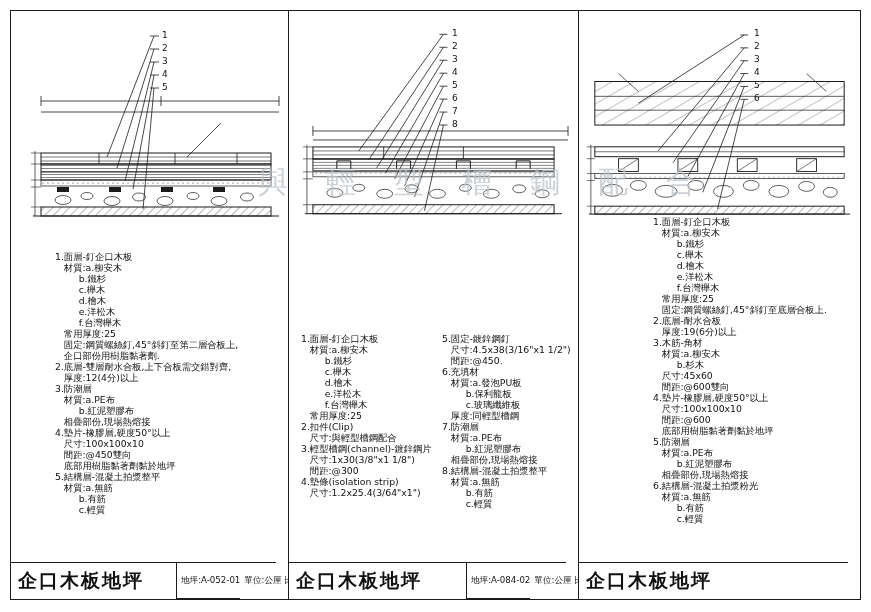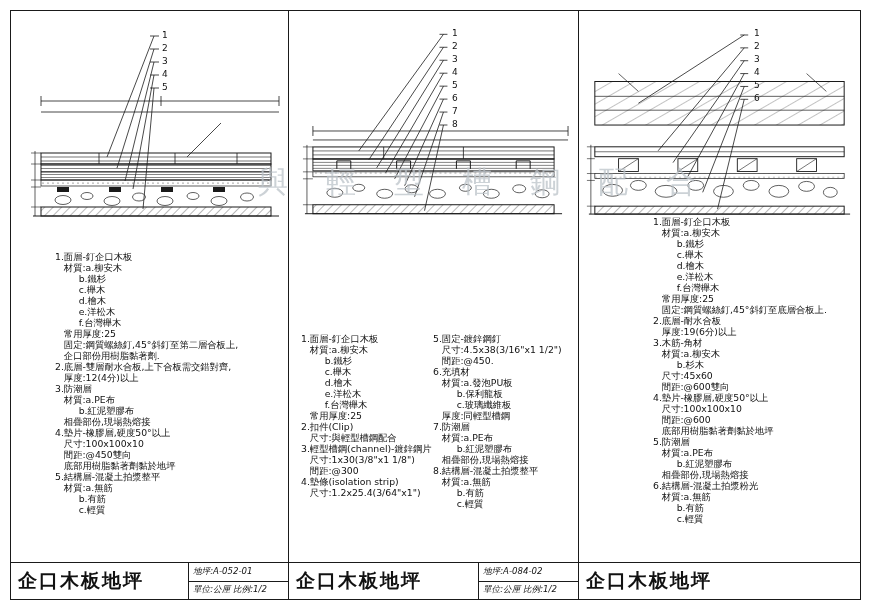--- a/index.html
+++ b/index.html
@@ -9,26 +9,26 @@
   .frame { position:absolute; left:10px; top:10px; width:851px; height:590px;
            border:1.4px solid #1a1a1a; display:flex; }
   .panel { position:relative; height:100%; }
   .panel + .panel { border-left:1.3px solid #1a1a1a; }
   .p1 { width:277px; } .p2 { width:290px; } .p3 { flex:1; }
   .drawing-area { position:absolute; top:0; left:0; right:0; height:235px; }
   .drawing-area svg { width:100%; height:100%; display:block; }
   .callouts { position:absolute; display:flex; flex-direction:column; z-index:2; }
   .co { font-size:9px; line-height:13px; height:13px; color:#111; }
   .spec { position:absolute; white-space:pre; font-size:9.3px; line-height:11px; color:#111; }
-  .titleblock { position:absolute; left:0; right:0; bottom:0; height:37px;
+  .titleblock { position:absolute; left:0; right:12px; bottom:0; height:37px;
                 border-top:1.4px solid #1a1a1a; display:flex; background:#fff; z-index:4; }
   .tb-title { flex:1; display:flex; align-items:center; padding-left:7px;
               font-size:19px; font-weight:bold; letter-spacing:2px; }
-  .tb-info { width:100px; border-left:1.3px solid #1a1a1a; display:flex; flex-direction:column;
-             font-size:8.6px;font-style:italic; }
+  .tb-info { width:100px; border-left:1.3px solid #1a1a1a; display:flex; flex-direction:row;
+             font-size:8.6px; }
   .tb-info > div { flex:1; display:flex; align-items:center; padding-left:4px; white-space:nowrap; }
   .tb-info > div:first-child { border-bottom:1px solid #1a1a1a; }
   .watermark { position:absolute; left:258px; top:162px; font-size:30px; color:#bcc3c9;
                opacity:0.75; letter-spacing:38px; white-space:nowrap; z-index:3;
                pointer-events:none; }
 </style>
 </head>
 <body>
 
 <div class="sheet">
@@ -185,21 +185,21 @@
         e.洋松木
         f.台灣櫸木
    常用厚度:25
 2.扣件(Clip)
    尺寸:與輕型槽鋼配合
 3.輕型槽鋼(channel)-鍍鋅鋼片
    尺寸:1x30(3/8"x1 1/8")
    間距:@300
 4.墊條(isolation strip)
    尺寸:1.2x25.4(3/64"x1")</div>
-      <div class="spec" style="left:144px; top:322px;">5.固定-鍍鋅鋼釘
+      <div class="spec" style="left:153px; top:322px;">5.固定-鍍鋅鋼釘
    尺寸:4.5x38(3/16"x1 1/2")
    間距:@450.
 6.充填材
    材質:a.發泡PU板
         b.保利龍板
         c.玻璃纖維板
    厚度:同輕型槽鋼
 7.防潮層
    材質:a.PE布
         b.紅泥塑膠布

